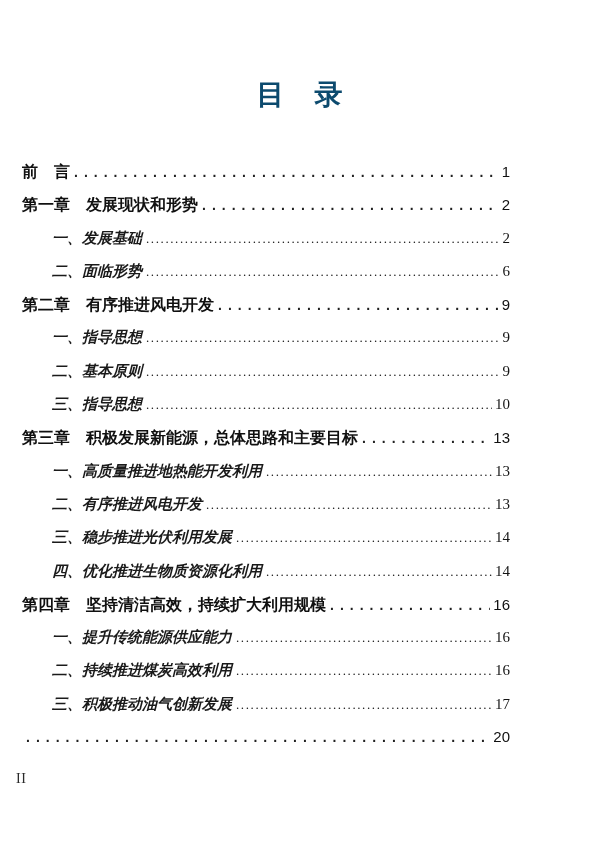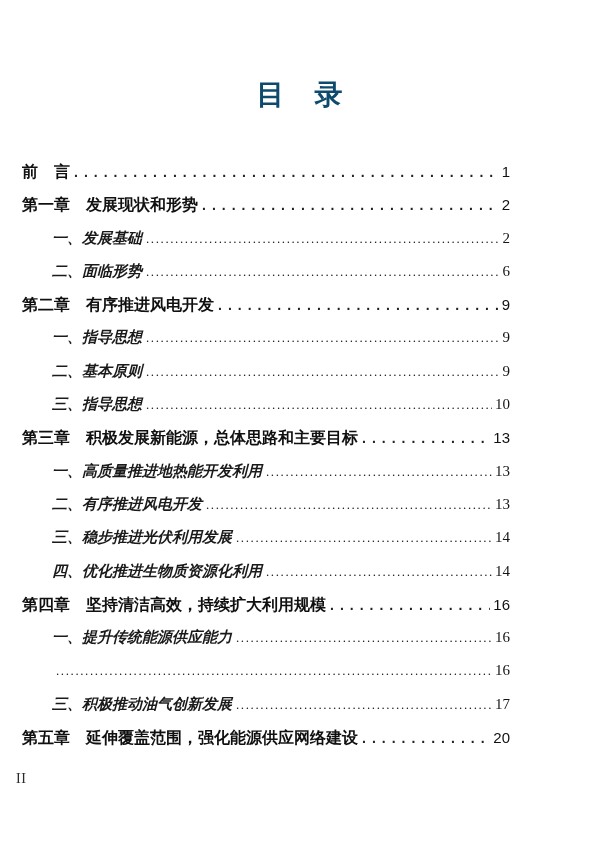--- a/index.html
+++ b/index.html
@@ -185,28 +185,28 @@
         <span class="label">第四章　坚持清洁高效，持续扩大利用规模</span>
         <span class="leader"></span>
         <span class="page-num">16</span>
       </div>
       <div class="toc-row lvl2">
         <span class="label">一、提升传统能源供应能力</span>
         <span class="leader"></span>
         <span class="page-num">16</span>
       </div>
       <div class="toc-row lvl2">
+        <span class="label">二、持续推进煤炭高效利用</span>
         <span class="leader"></span>
         <span class="page-num">16</span>
       </div>
       <div class="toc-row lvl2">
         <span class="label">三、积极推动油气创新发展</span>
         <span class="leader"></span>
         <span class="page-num">17</span>
       </div>
       <div class="toc-row lvl1">
-        <span class="label">第五章　延伸覆盖范围，强化能源供应网络建设</span>
         <span class="leader"></span>
         <span class="page-num">20</span>
       </div>
     </div>
   <div class="page-footer">II</div>
 </div>
 
 </body></html>

